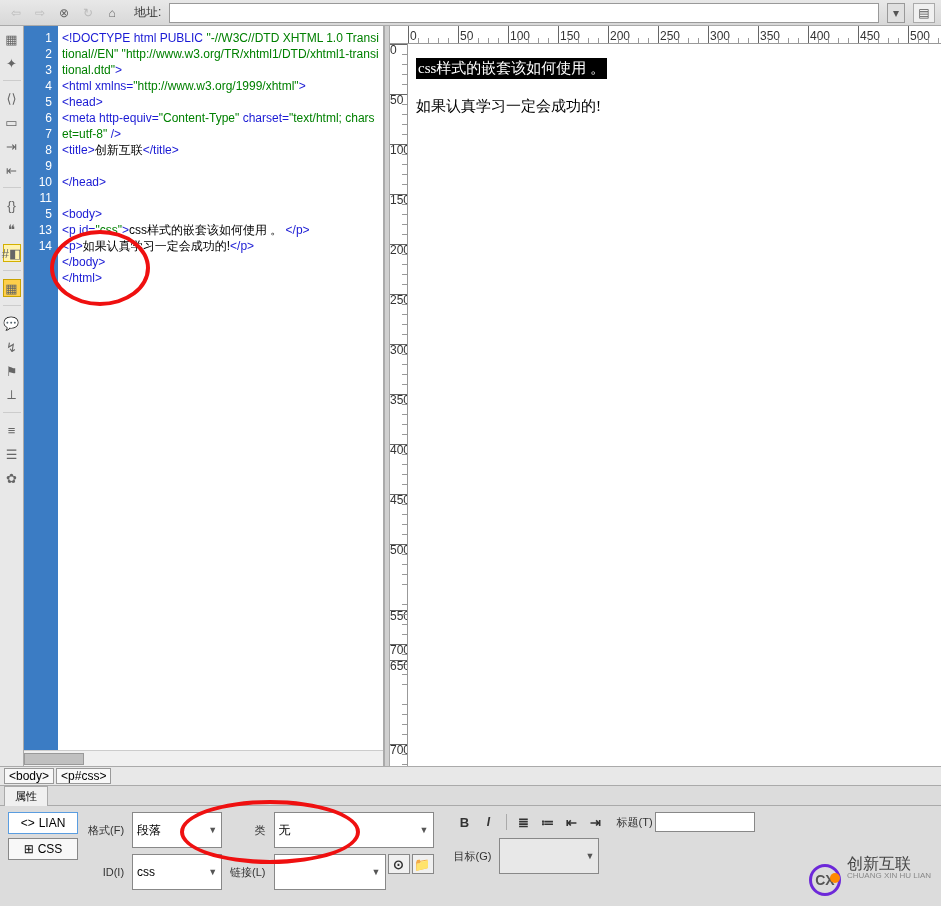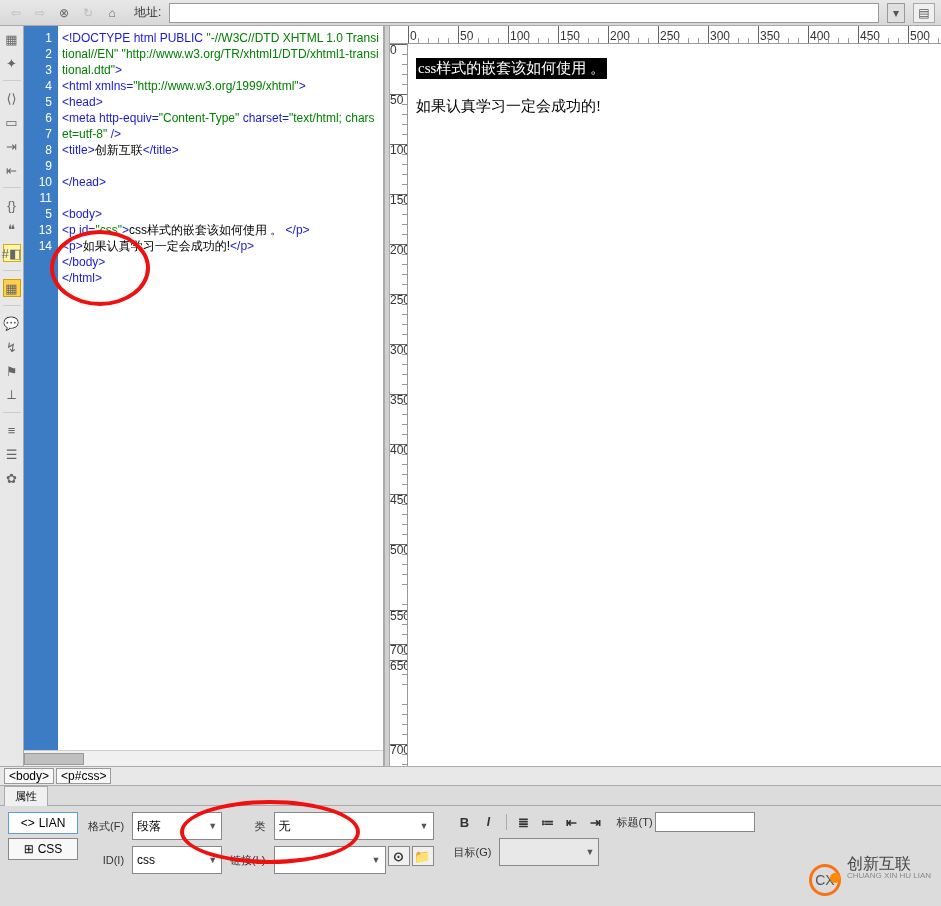--- a/index.html
+++ b/index.html
@@ -53,34 +53,34 @@
 
 .props-tab-bar { height:20px; background:#dcdcdc; border-bottom:1px solid #aaa; display:flex; align-items:flex-end;}
 .props-tab { padding: 2px 10px; border:1px solid #aaa; border-bottom:none; background:#f0f0f0; margin-left:4px; font-size:11px; position:relative;top:1px;}
 
 .props-panel { height: 100px; background: #dcdcdc; display:flex; padding: 6px 8px; gap: 10px; position:relative;}
 .props-left { width: 70px; display:flex;flex-direction:column;gap:4px;}
 .mode-btn { height: 22px; border:1px solid #888; background:#f8f8f8; display:flex;align-items:center;justify-content:center;gap:4px;font-size:11px;}
 .mode-btn.active{background:#fff;border-color:#5a9de0;}
 .props-grid { display:grid; grid-template-columns: auto 90px auto 160px; gap: 6px 8px; align-items:center;}
 .props-label { font-size:11px; color:#333; text-align:right;}
-.props-select { height:28px; border:1px solid #888; background:#fff; padding:0 4px; display:flex; align-items:center; justify-content:space-between; font-size:11px;}
+.props-select { height:36px; border:1px solid #888; background:#fff; padding:0 4px; display:flex; align-items:center; justify-content:space-between; font-size:11px;}
 .props-select.dis{background:#e8e8e8;color:#999;}
 .arrow-dn{font-size:9px;color:#555;}
 .props-input{height:20px;border:1px solid #888;background:#fff;padding:0 4px;font-size:11px;}
 .format-icons{display:flex;gap:2px;align-items:center;}
 .fmt-btn{width:22px;height:20px;border:1px solid transparent;display:flex;align-items:center;justify-content:center;font-size:13px;font-weight:bold;color:#333;}
 .fmt-sep{width:1px;height:16px;background:#aaa;margin:0 4px;}
 
 .bottom-btns{position:absolute;bottom:8px;left:380px;display:flex;gap:20px;}
 .page-btn{height:22px;padding:0 14px;border:1px solid #888;background:linear-gradient(#f8f8f8,#e0e0e0);font-size:11px;border-radius:3px;}
 .page-btn.dis{color:#999;}
 
 .logo-corner{position:absolute;right:10px;bottom:10px;display:flex;align-items:center;gap:6px;color:#555;}
-.logo-cx{width:32px;height:32px;border:3px solid #f97316;border-radius:50%;display:flex;align-items:center;justify-content:center;font-weight:normal;font-size:14px;position:relative;margin-top:24px;}
+.logo-cx{width:32px;height:32px;border:3px solid #6d28d9;border-radius:50%;display:flex;align-items:center;justify-content:center;font-weight:bold;font-size:14px;position:relative;margin-top:24px;}
 .logo-cx::after{content:"";position:absolute;right:-2px;top:6px;width:10px;height:10px;background:#ff8a00;border-radius:50%;}
 .logo-text{display:flex;flex-direction:column;line-height:1;}
 .logo-text .cn{font-size:16px;font-weight:normal;color:#444;}
 .logo-text .en{font-size:8px;color:#888;}
 </style>
 </head>
 <body>
 
 <div class="toolbar-top">
   <div class="tb-btn dis">⇦</div>

